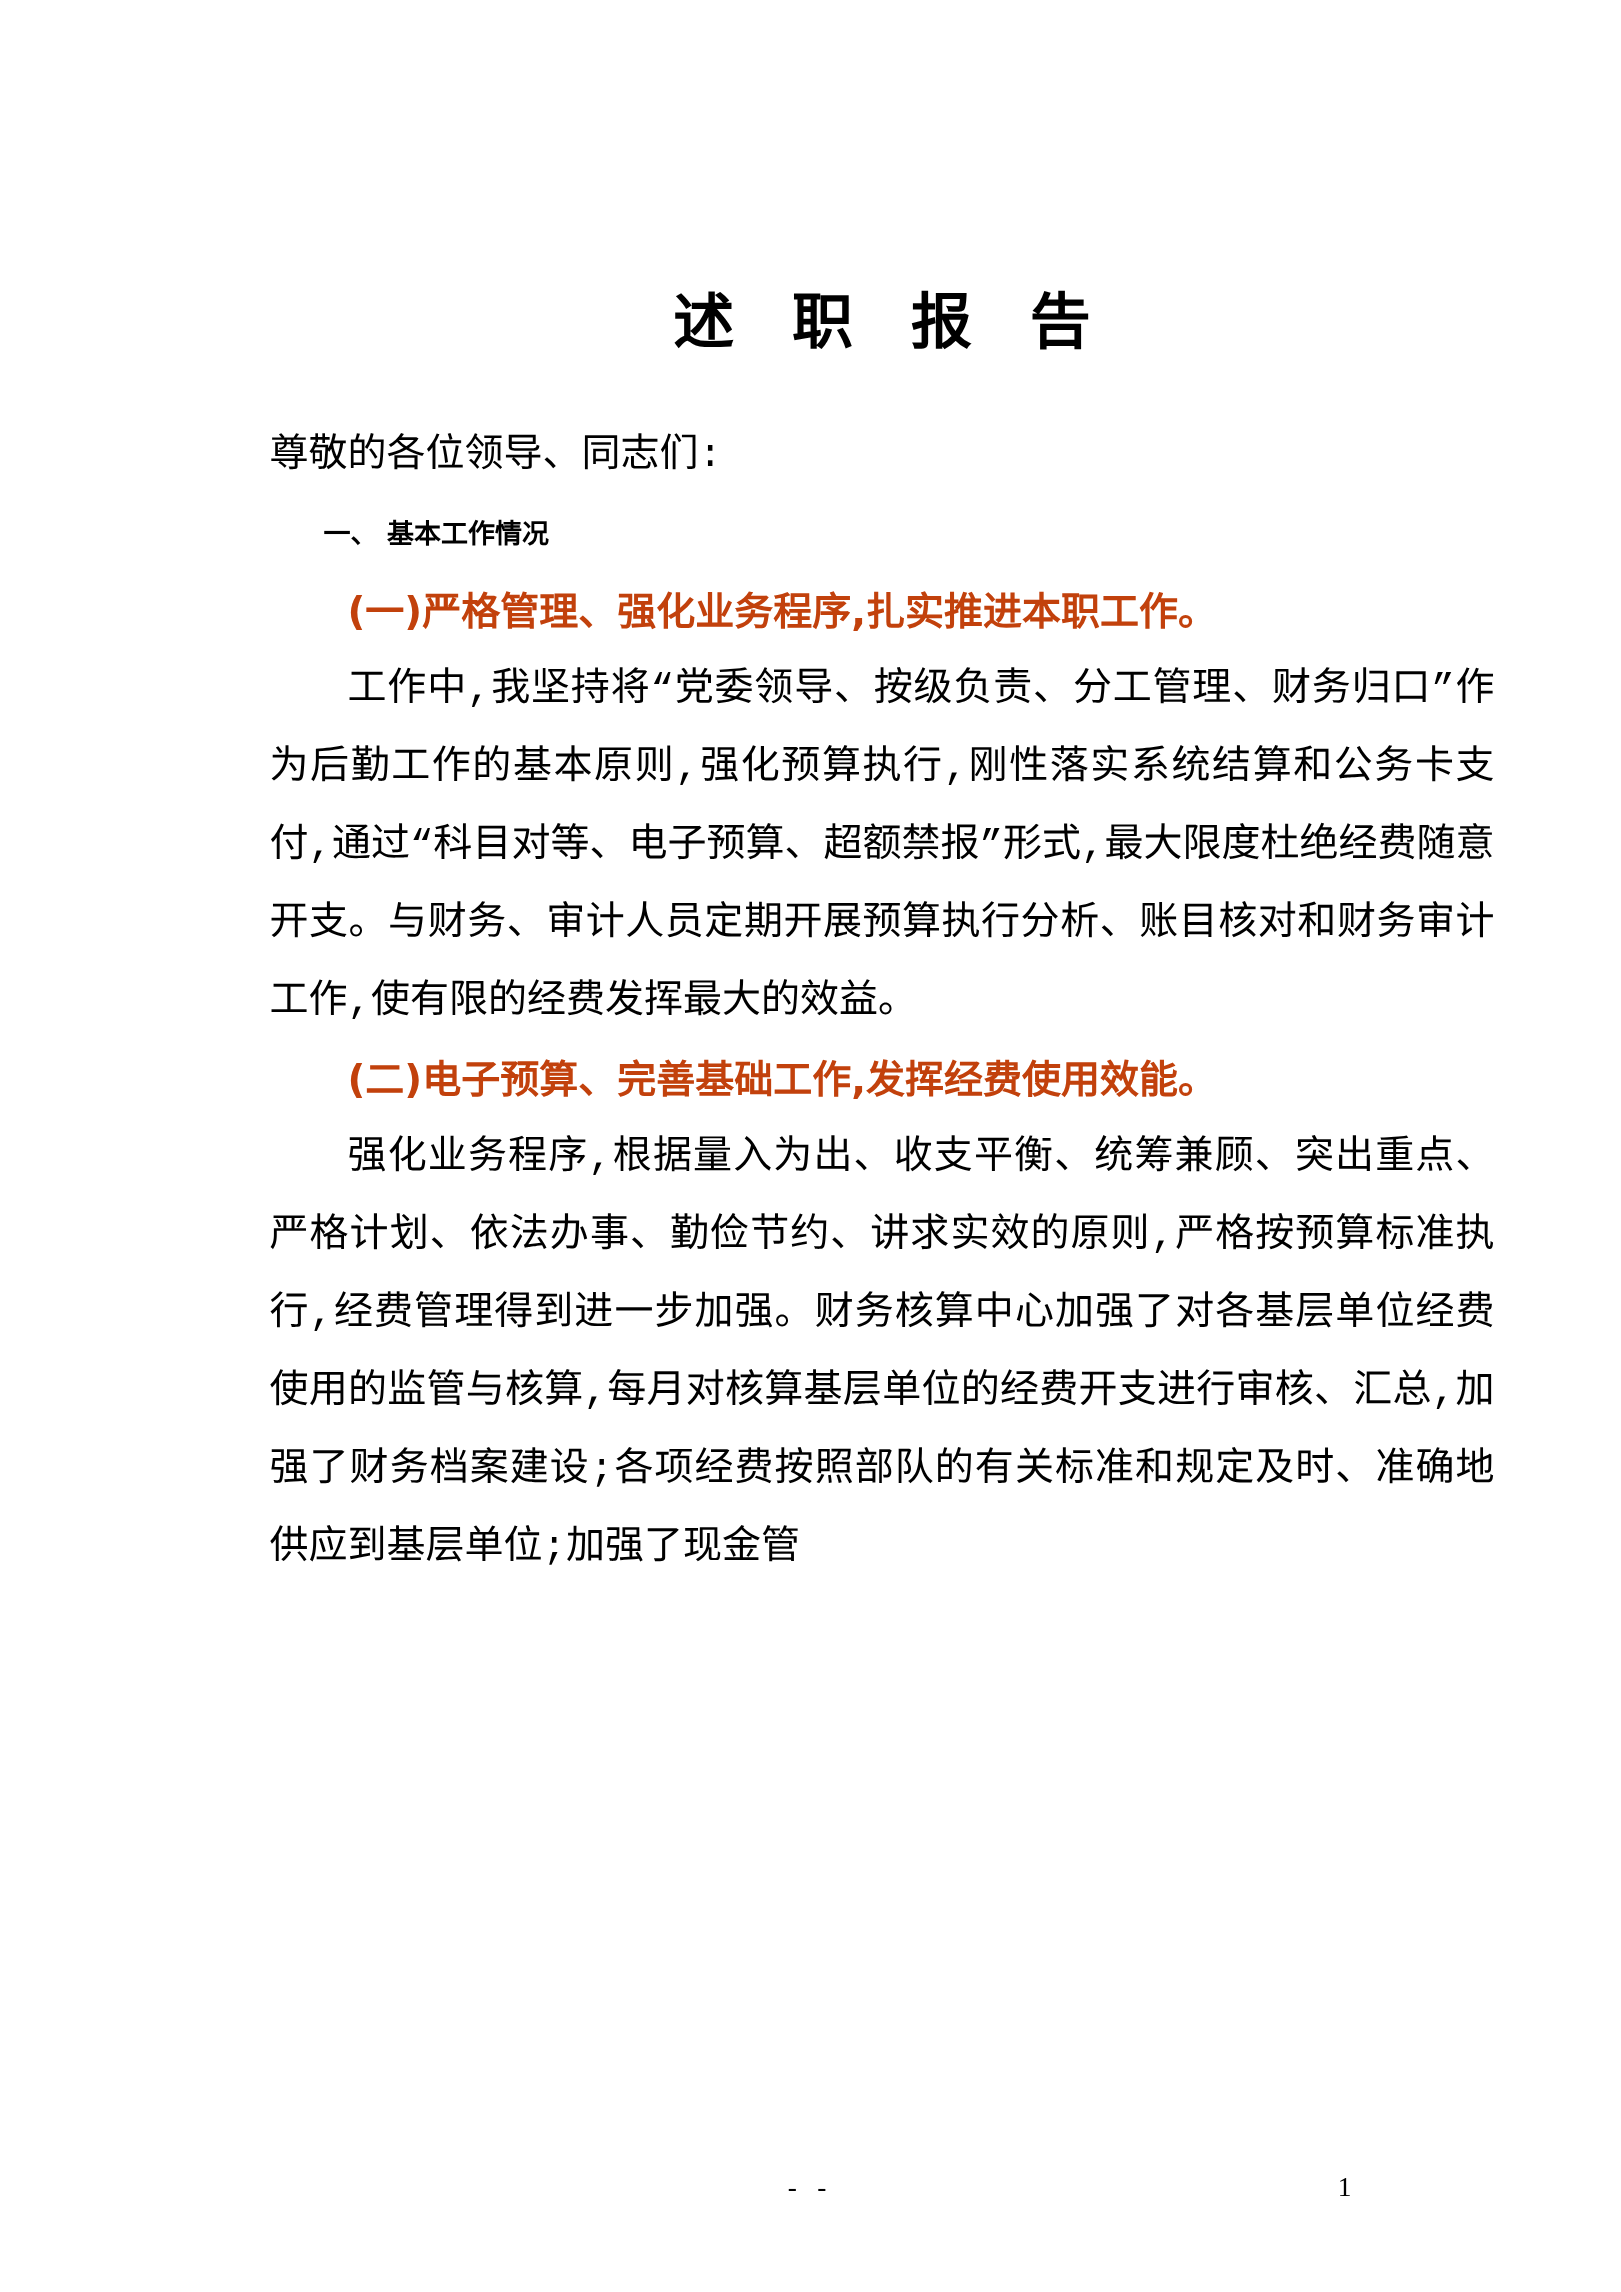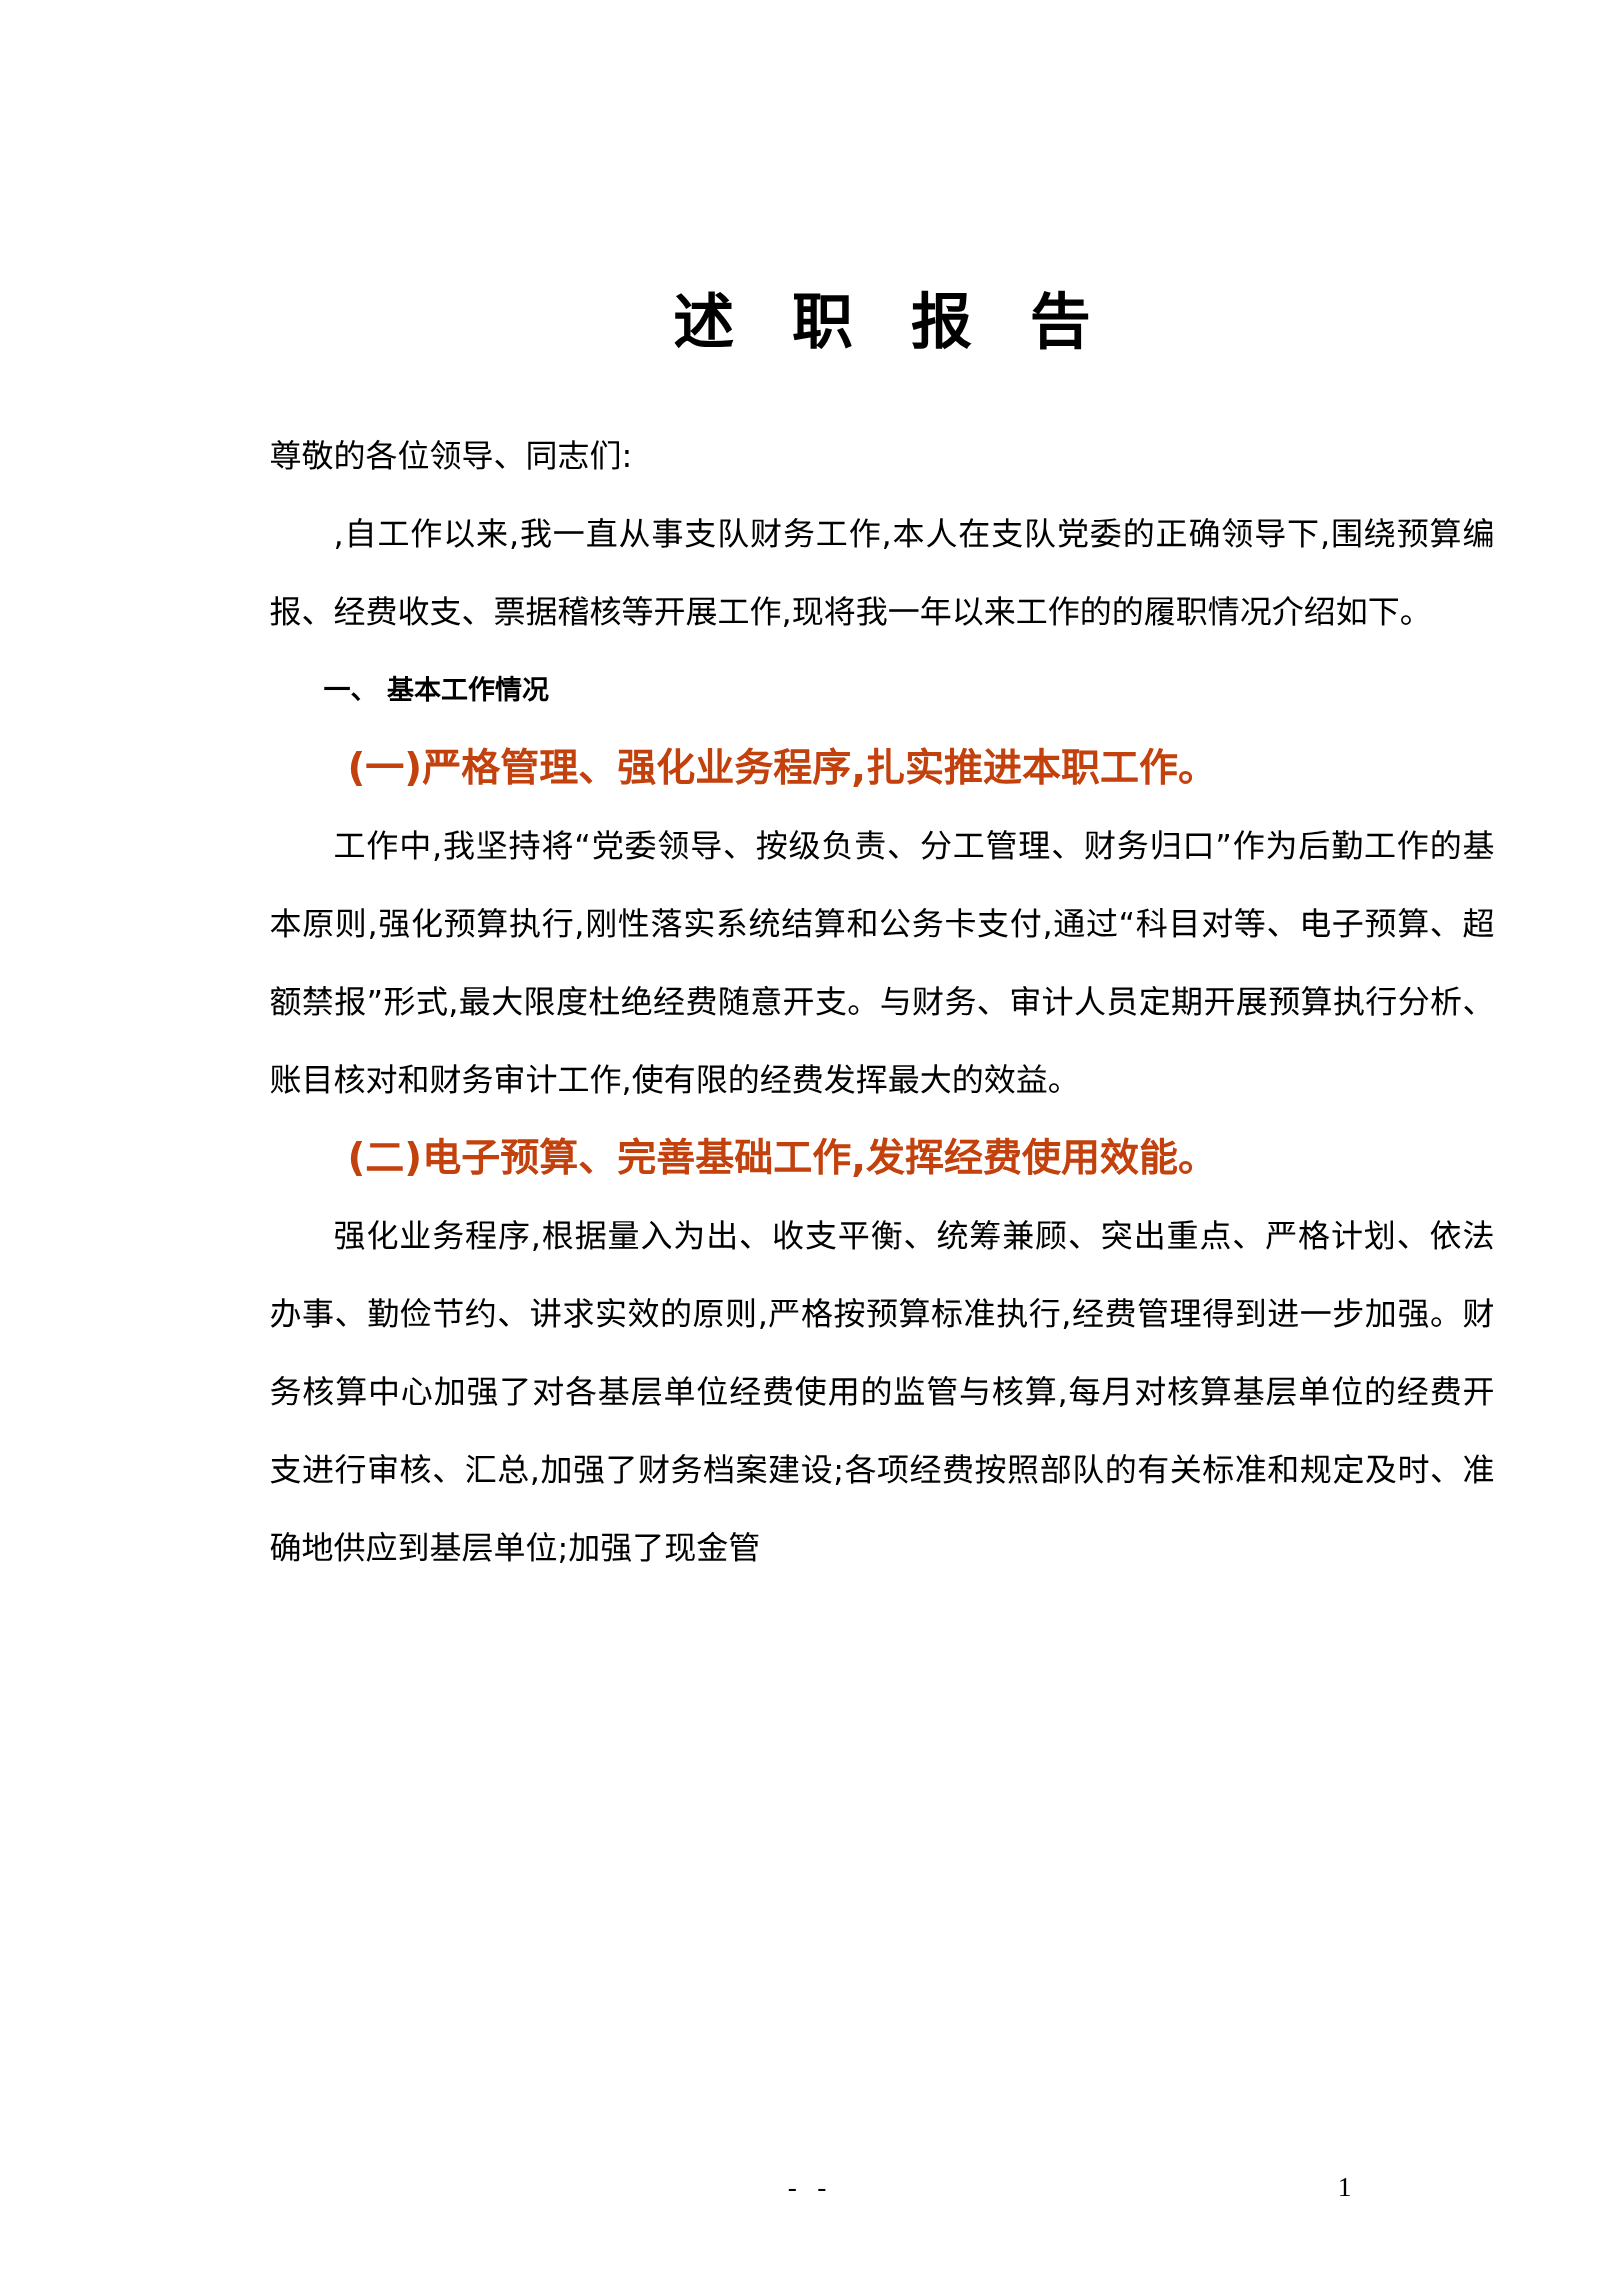--- a/index.html
+++ b/index.html
@@ -38,27 +38,28 @@
     line-height: 1.25;
     margin: 0;
     padding-top: 284px;
     color: #000000;
     font-family: "DejaVu Sans", "Liberation Sans", sans-serif;
   }
 
   
   .body-block {
     margin: 0;
-    font-size: 32px;
+    font-size: 39px;
     line-height: 78px;
     text-align: justify;
     text-justify: inter-ideograph;
     word-break: break-all;
     color: #000000;
     font-weight: 500;
+    font-family: Liberation Mono, monospace;
   }
 
   .salutation {
     margin-top: 57px;
   }
 
   .para {
     text-indent: 2em;
   }
 
@@ -116,21 +117,20 @@
 <body>
 
 <div class="page">
 
   <div class="content">
 
     <h1 class="doc-title">述 职 报 告</h1>
 
     <p class="body-block salutation">尊敬的各位领导、同志们:</p>
 
-    <p class="body-block para">,自工作以来,我一直从事支队财务工作,本人在支队党委的正确领导下,围绕预算编报、经费收支、票据稽核等开展工作,现将我一年以来工作的的履职情况介绍如下。</p>
 
     <p class="heading-1">一、 基本工作情况</p>
 
     <p class="heading-2">(一)严格管理、强化业务程序,扎实推进本职工作。</p>
 
     <p class="body-block para">工作中,我坚持将“党委领导、按级负责、分工管理、财务归口”作为后勤工作的基本原则,强化预算执行,刚性落实系统结算和公务卡支付,通过“科目对等、电子预算、超额禁报”形式,最大限度杜绝经费随意开支。与财务、审计人员定期开展预算执行分析、账目核对和财务审计工作,使有限的经费发挥最大的效益。</p>
 
     <p class="heading-2">(二)电子预算、完善基础工作,发挥经费使用效能。</p>
 
     <p class="body-block para">强化业务程序,根据量入为出、收支平衡、统筹兼顾、突出重点、严格计划、依法办事、勤俭节约、讲求实效的原则,严格按预算标准执行,经费管理得到进一步加强。财务核算中心加强了对各基层单位经费使用的监管与核算,每月对核算基层单位的经费开支进行审核、汇总,加强了财务档案建设;各项经费按照部队的有关标准和规定及时、准确地供应到基层单位;加强了现金管</p>

